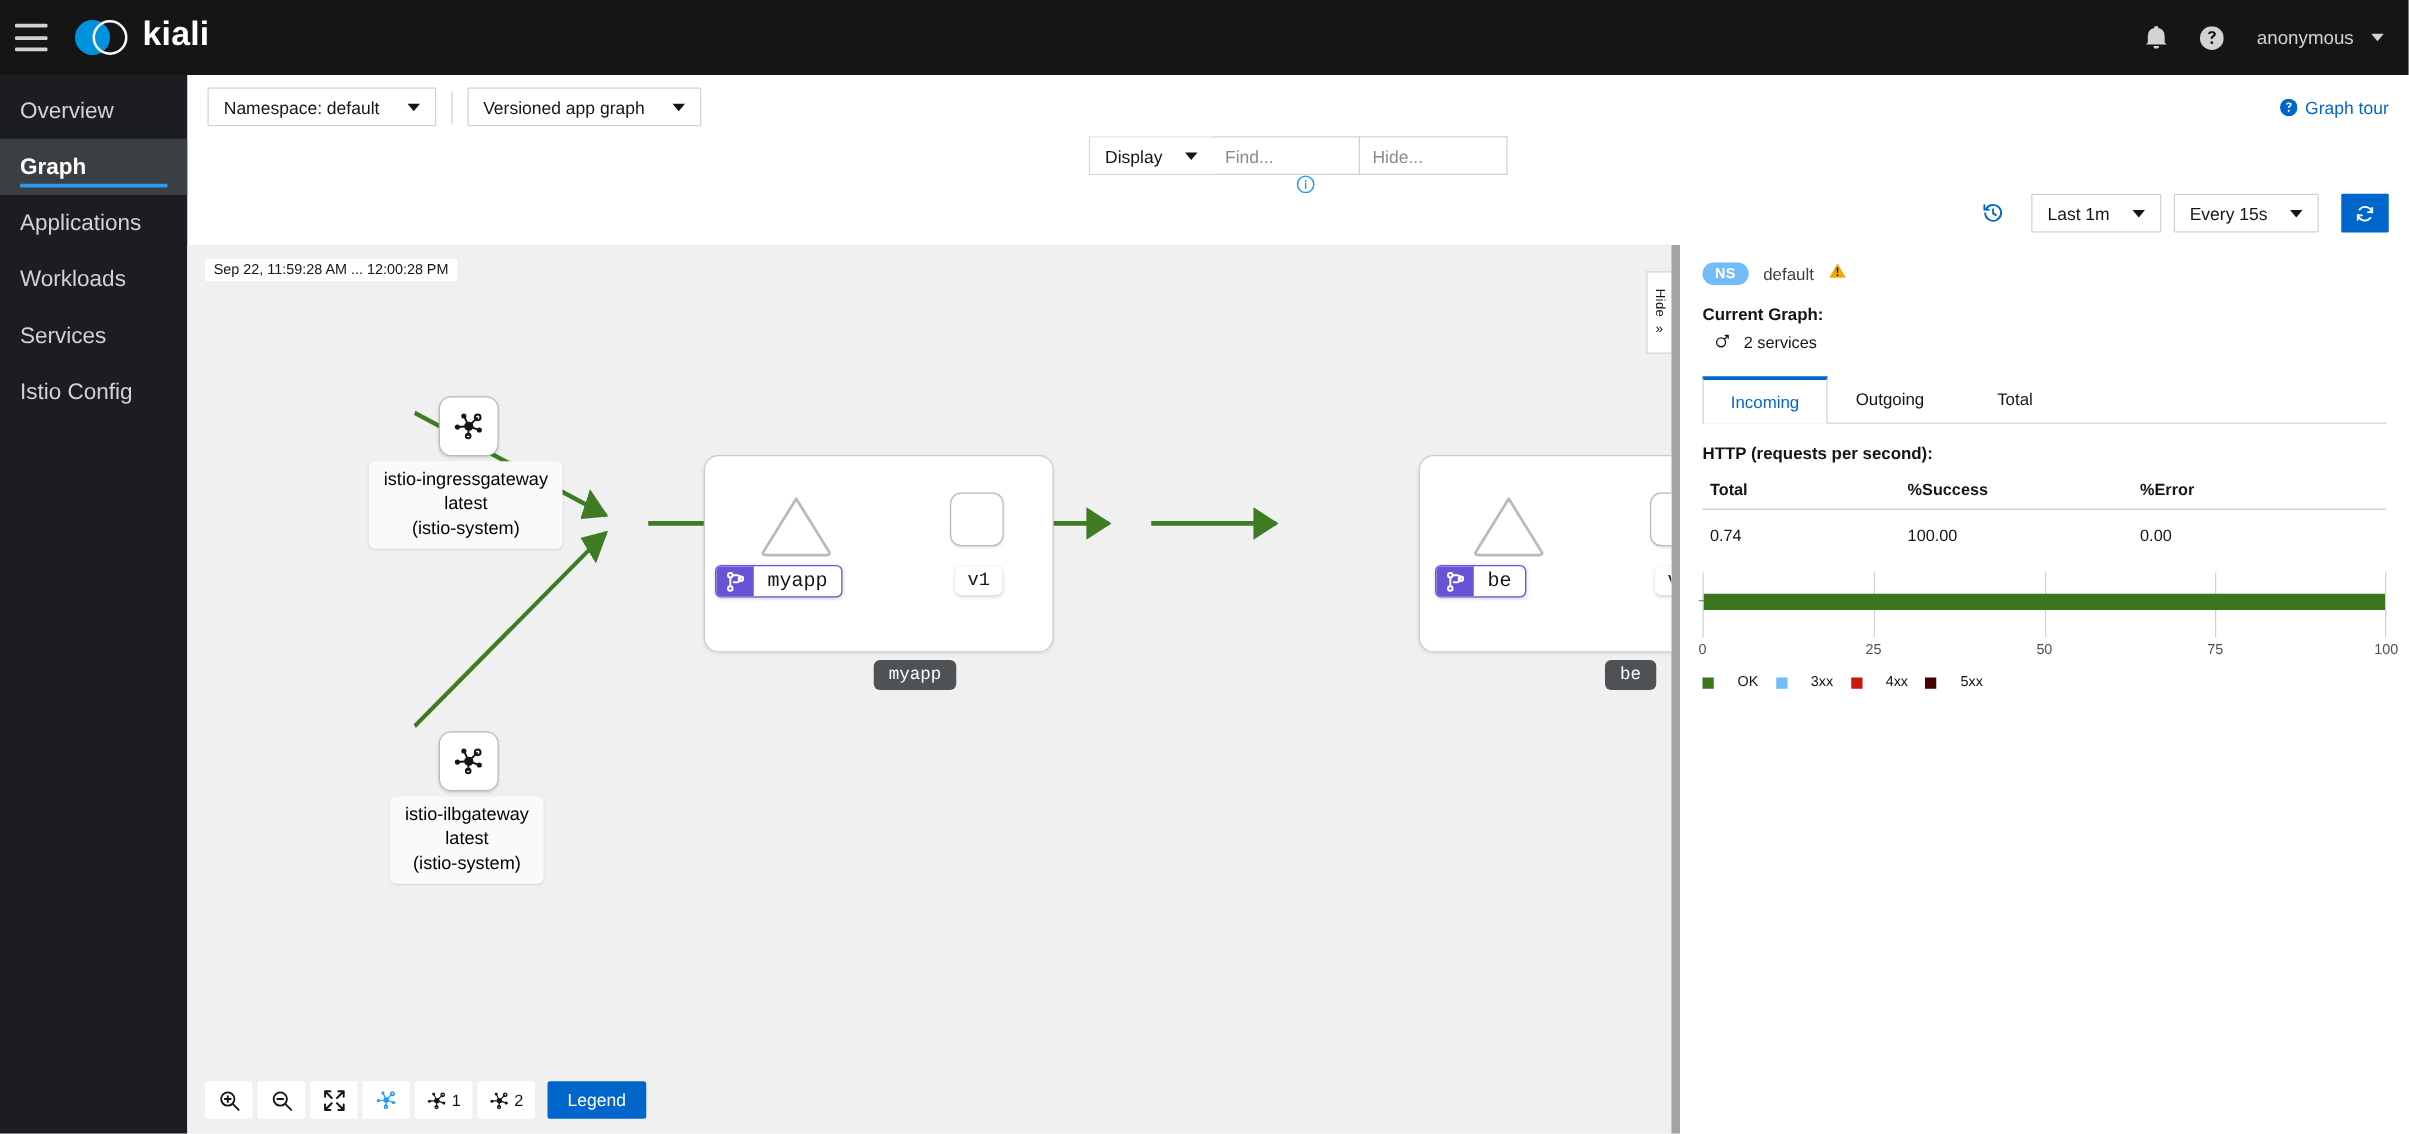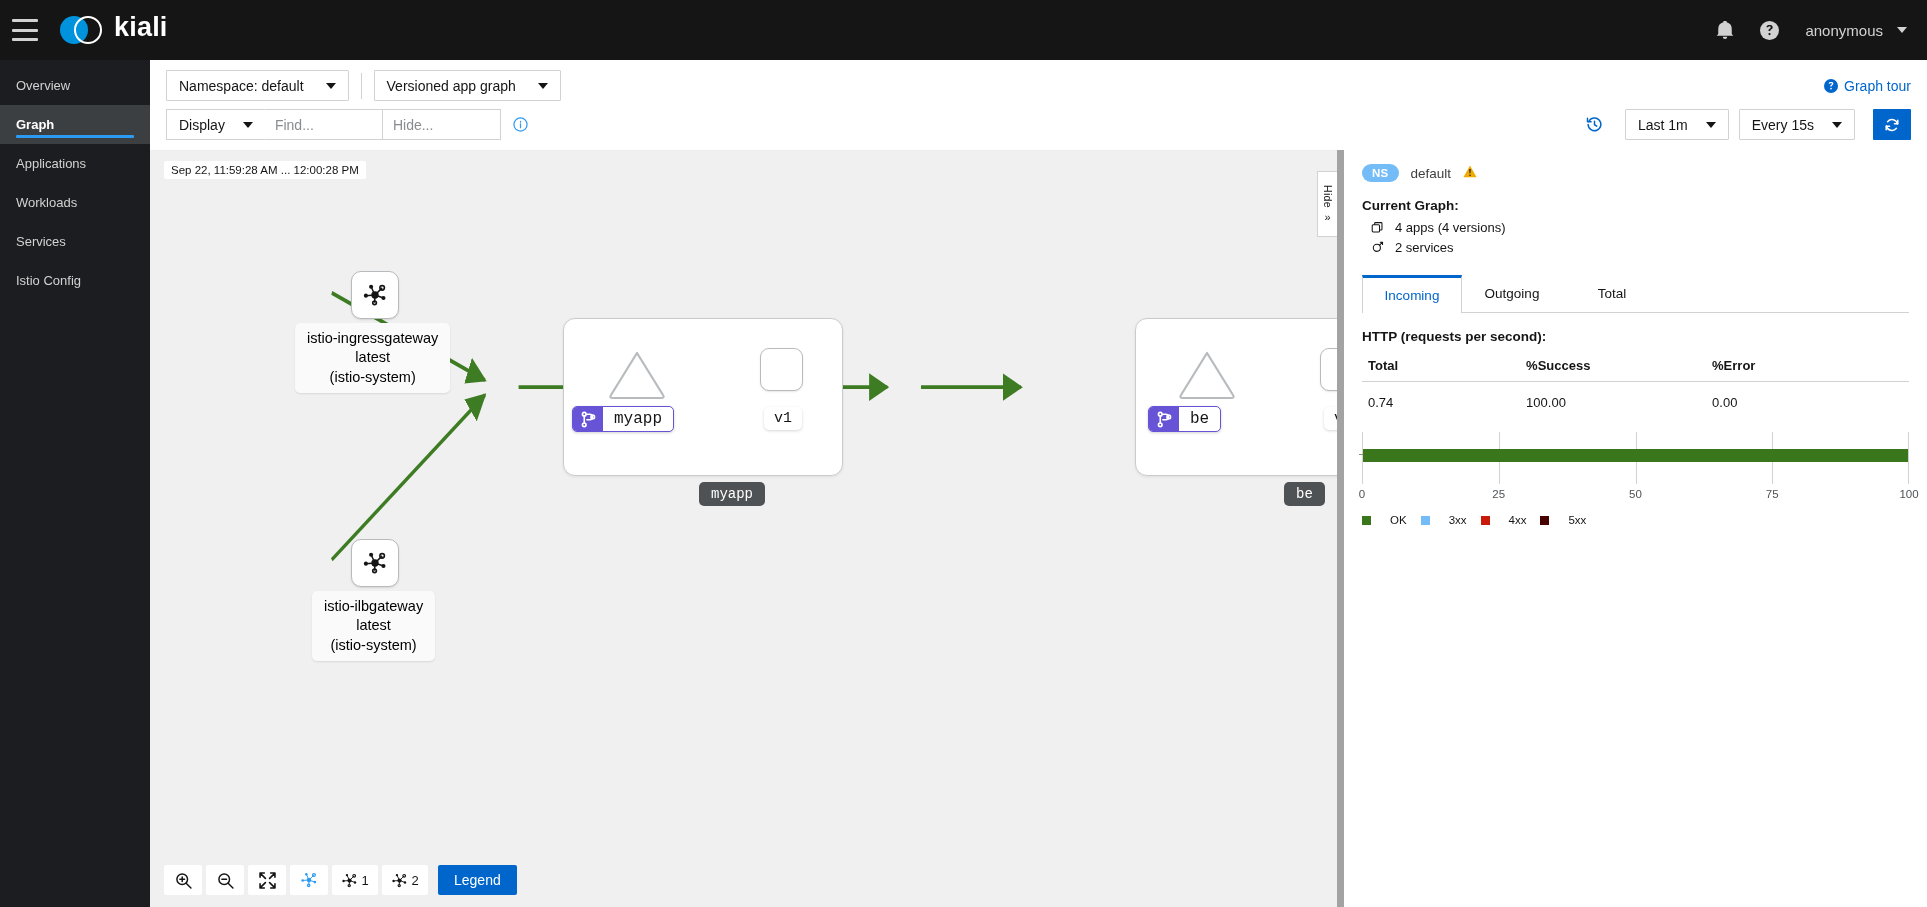--- a/index.html
+++ b/index.html
@@ -30,21 +30,21 @@
   .user-box { display: flex; align-items: center; gap: 14px; cursor: pointer; }
   .user-name { color: #d2d2d2; font-size: 15px; }
   .caret-down { width: 0; height: 0; border-left: 5px solid transparent;
     border-right: 5px solid transparent; border-top: 6px solid #d2d2d2; }
 
   
   .body { flex: 1; display: flex; min-height: 0; }
 
   
   .sidebar { width: 150px; background: #1b1d21; flex: 0 0 150px; padding-top: 6px; }
-  .nav-item { padding: 12px 16px; color: #d2d2d2; font-size: 13px; cursor: pointer; position: relative; }
+  .nav-item { padding: 12px 16px; color: #d2d2d2; font-size: 18px; cursor: pointer; position: relative; }
   .nav-item.active { background: #3c3f42; color: #fff; font-weight: 700; }
   .nav-item.active::after {
     content: ""; position: absolute; left: 16px; right: 16px; bottom: 6px;
     height: 3px; background: #2b9af3; border-radius: 1px;
   }
 
   
   .main { flex: 1; background: #fff; display: flex; flex-direction: column; min-width: 0; position: relative; }
 
   .toolbar-row1 {
@@ -55,21 +55,21 @@
     display: inline-flex; align-items: center; gap: 22px; font-size: 14px; color: #151515;
     cursor: pointer; border-radius: 1px;
   }
   .select-btn.small-gap { gap: 18px; }
   .sep { width: 1px; height: 26px; background: #d2d2d2; margin: 0 12px; }
   .caret { width: 0; height: 0; border-left: 5px solid transparent;
     border-right: 5px solid transparent; border-top: 6px solid #151515; }
   .graph-tour { margin-left: auto; display: inline-flex; align-items: center; gap: 6px;
     color: #06c; font-size: 14px; cursor: pointer; }
 
-  .toolbar-row2 { display: flex; align-items: center; padding: 0 16px 10px 16px; }
+  .toolbar-row2 { display: flex; align-items: center; padding: 0 16px 10px 16px; flex-direction: column; }
   .input-group { display: flex; align-items: center; }
   .tb-input {
     height: 31px; border: 1px solid #d2d2d2; border-left: none; background: #fff;
     font-size: 14px; color: #151515; padding: 0 10px; font-family: "Liberation Sans", sans-serif;
   }
   .tb-input::placeholder { color: #8a8d90; }
   .tb-input.find { width: 118px; }
   .tb-input.hide { width: 118px; }
   .display-btn { border-right: none; }
   .info-icon { margin-left: 12px; color: #2b9af3; display: flex; align-items: center; cursor: pointer; }
@@ -472,29 +472,20 @@
             <span>
               <svg width="14" height="13" viewBox="0 0 16 15" fill="#f0ab00">
                 <path d="M8 0.6 L15.6 14 H0.4 Z"></path>
                 <path d="M7.2 4.6h1.6l-.25 5h-1.1zM8 12.6a.85.85 0 1 0 0-1.7.85.85 0 0 0 0 1.7z" fill="#151515"></path>
               </svg>
             </span>
           </div>
 
           <div class="cg-title">Current Graph:</div>
 
-          <div class="cg-row">
-            <span class="ic">
-              <svg width="13" height="13" viewBox="0 0 16 16" fill="none" stroke="#151515" stroke-width="1.3">
-                <rect x="1.5" y="4.5" width="9" height="9" rx="1.2"></rect>
-                <path d="M4.5 4.5V3a1 1 0 0 1 1-1h7a1 1 0 0 1 1 1v7a1 1 0 0 1-1 1h-1.5"></path>
-              </svg>
-            </span>
-            <span>4 apps (4 versions)</span>
-          </div>
           <div class="cg-row">
             <span class="ic">
               <svg width="13" height="13" viewBox="0 0 16 16" fill="none" stroke="#151515" stroke-width="1.3">
                 <circle cx="7.2" cy="8.4" r="4.4"></circle>
                 <path d="M10.6 5.2 14 1.8M11.4 1.6h2.8v2.8" stroke-linecap="round"></path>
               </svg>
             </span>
             <span>2 services</span>
           </div>
 

